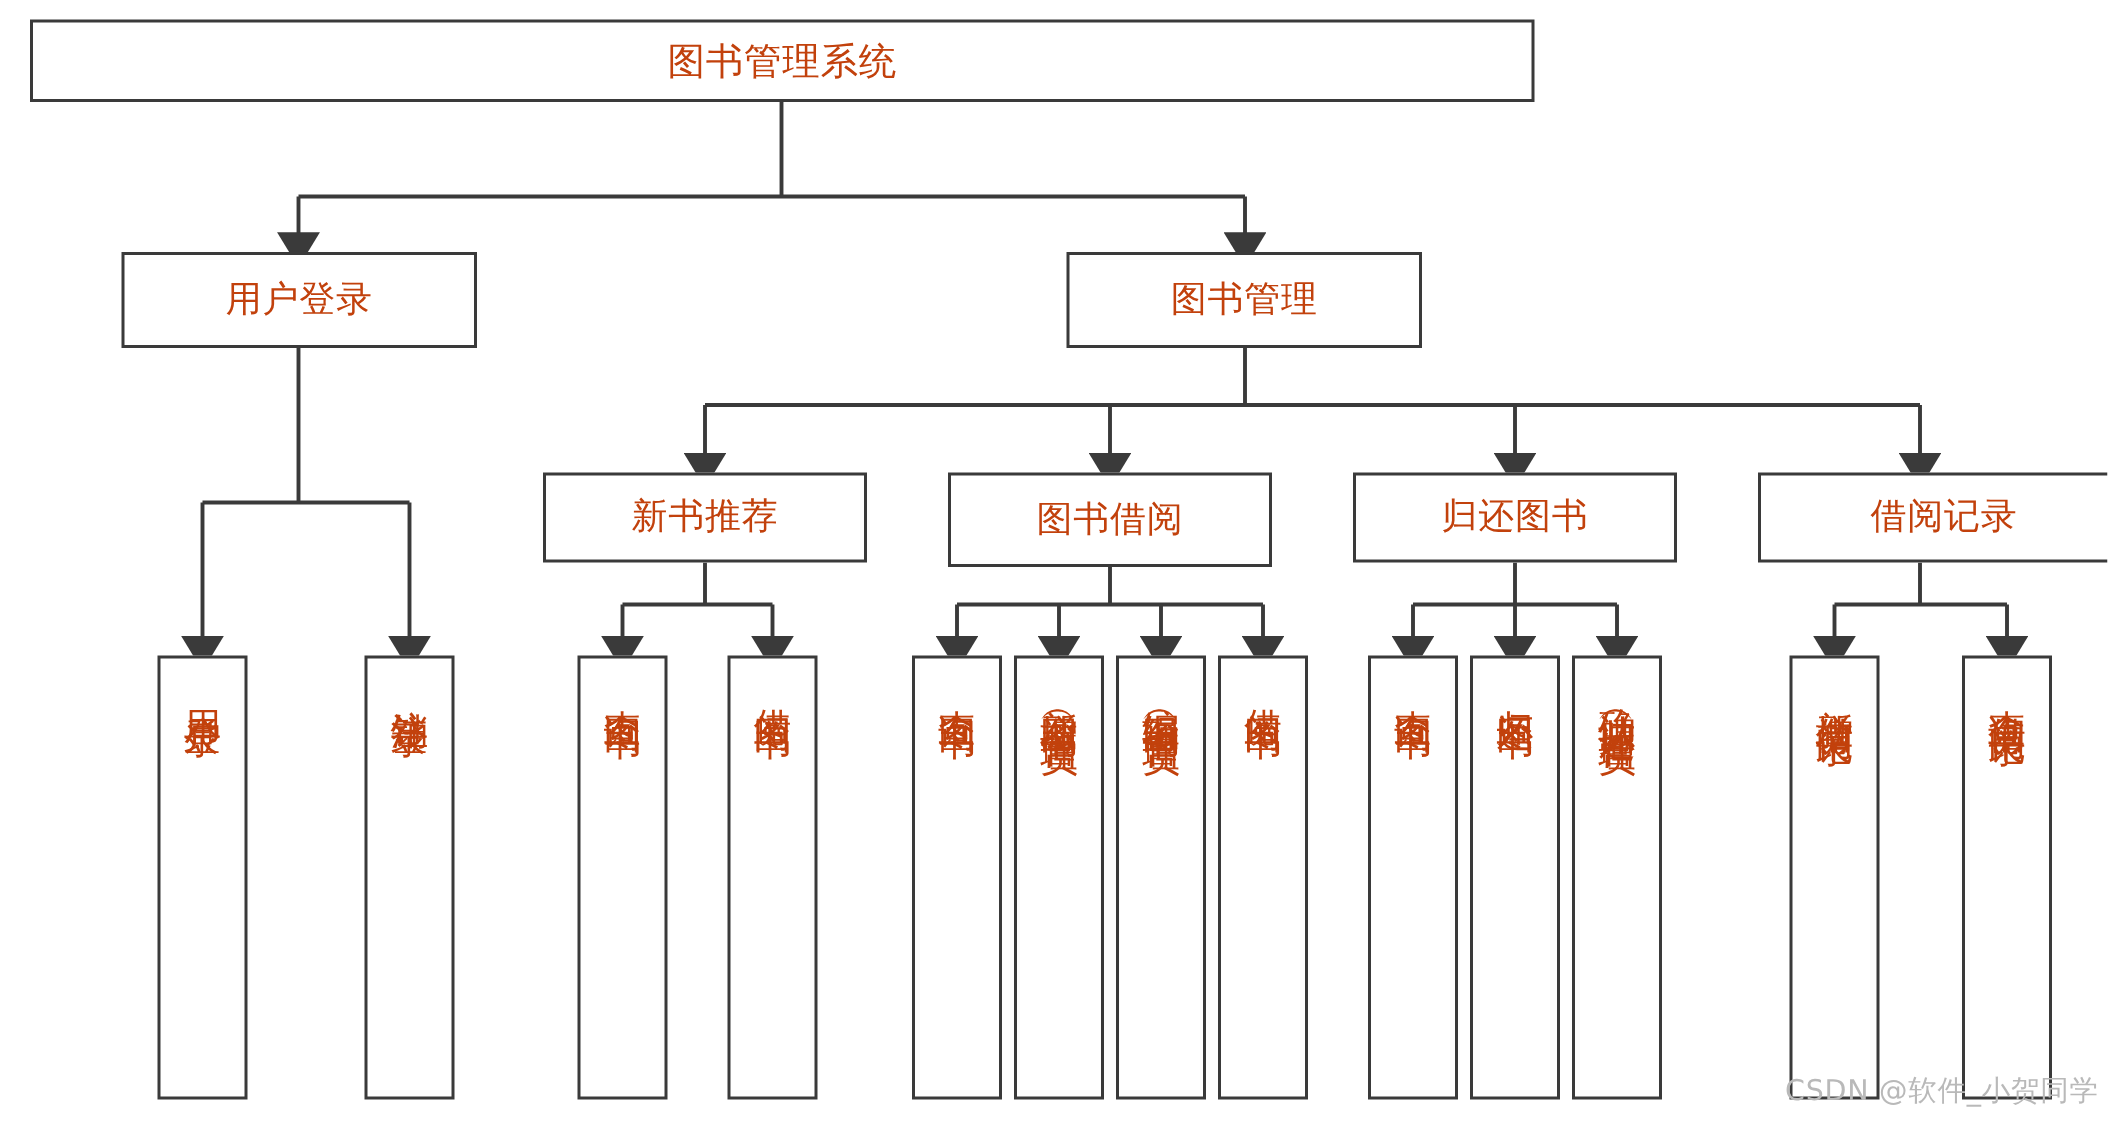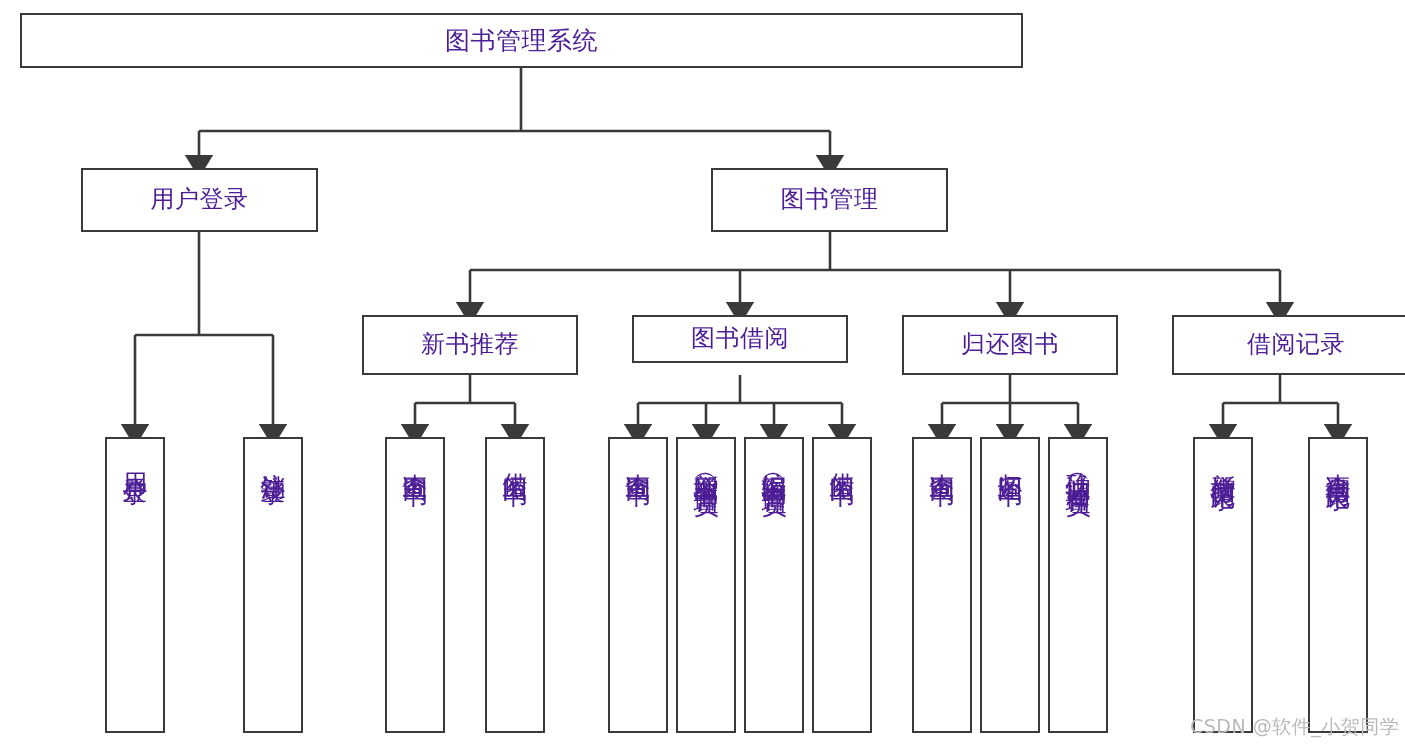--- a/index.html
+++ b/index.html
@@ -12,21 +12,21 @@
   }
   svg#edges{position:absolute;left:0;top:0;width:1405px;height:747px;}
   .node{
     position:absolute;
     box-sizing:border-box;
     background:#ffffff;
     border:2.5px solid #3a3a3a;
     display:flex;
     align-items:center;
     justify-content:center;
-    color:#4c1d95;
+    color:#c2410c;
   }
   .node .lbl{
     display:block;
     text-align:center;
     line-height:1.08;
   }
   
   .node.horiz .lbl{
     font-size:24px;
     letter-spacing:0.5px;
@@ -118,21 +118,21 @@
   <div class="node horiz" style="left:81px;top:168px;width:237px;height:64px;">
     <span class="lbl">用户登录</span>
   </div>
   <div class="node horiz" style="left:711px;top:168px;width:237px;height:64px;">
     <span class="lbl">图书管理</span>
   </div>
 
   <div class="node horiz" style="left:362px;top:315px;width:216px;height:60px;">
     <span class="lbl">新书推荐</span>
   </div>
-  <div class="node horiz" style="left:632px;top:315px;width:216px;height:48px;">
+  <div class="node horiz" style="left:632px;top:315px;width:216px;height:63px;">
     <span class="lbl">图书借阅</span>
   </div>
   <div class="node horiz" style="left:902px;top:315px;width:216px;height:60px;">
     <span class="lbl">归还图书</span>
   </div>
   <div class="node horiz" style="left:1172px;top:315px;width:248px;height:60px;">
     <span class="lbl">借阅记录</span>
   </div>
 
   <div class="node vert" style="left:105px;top:437px;width:60px;height:296px;">

